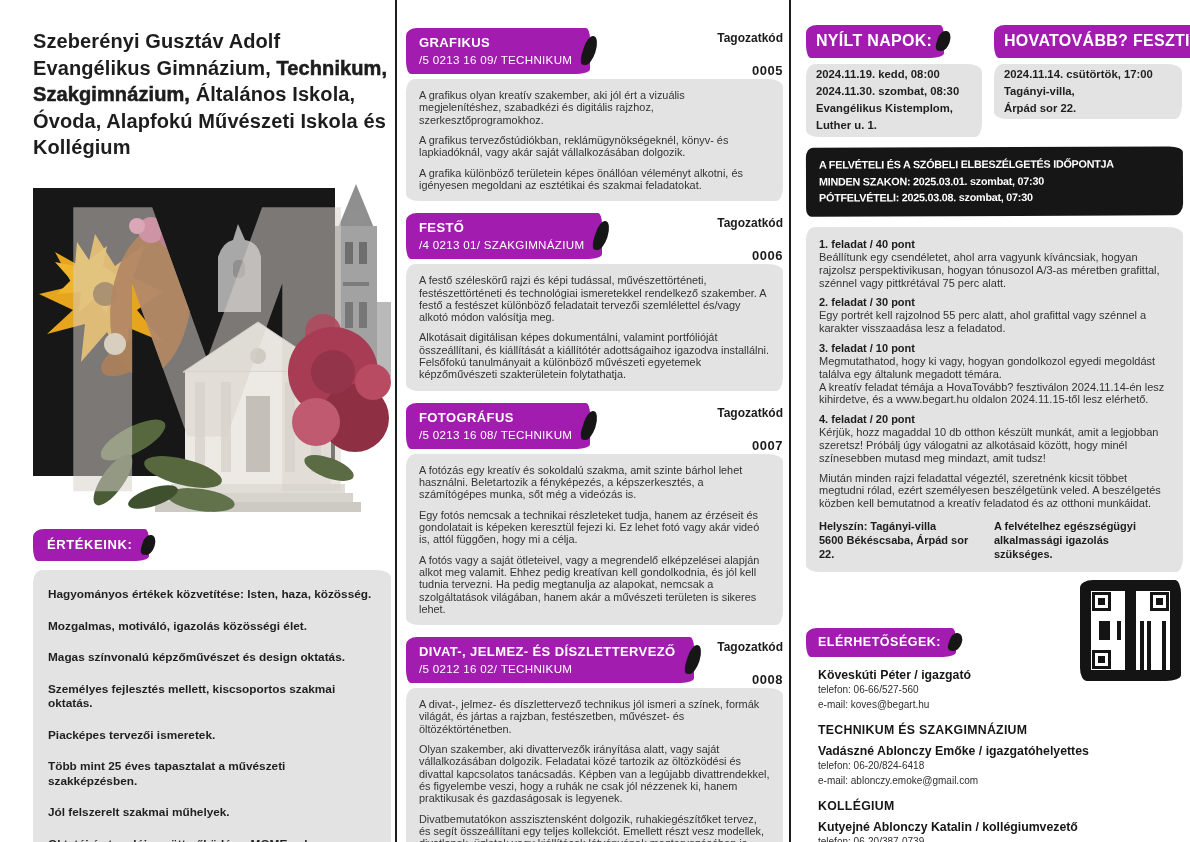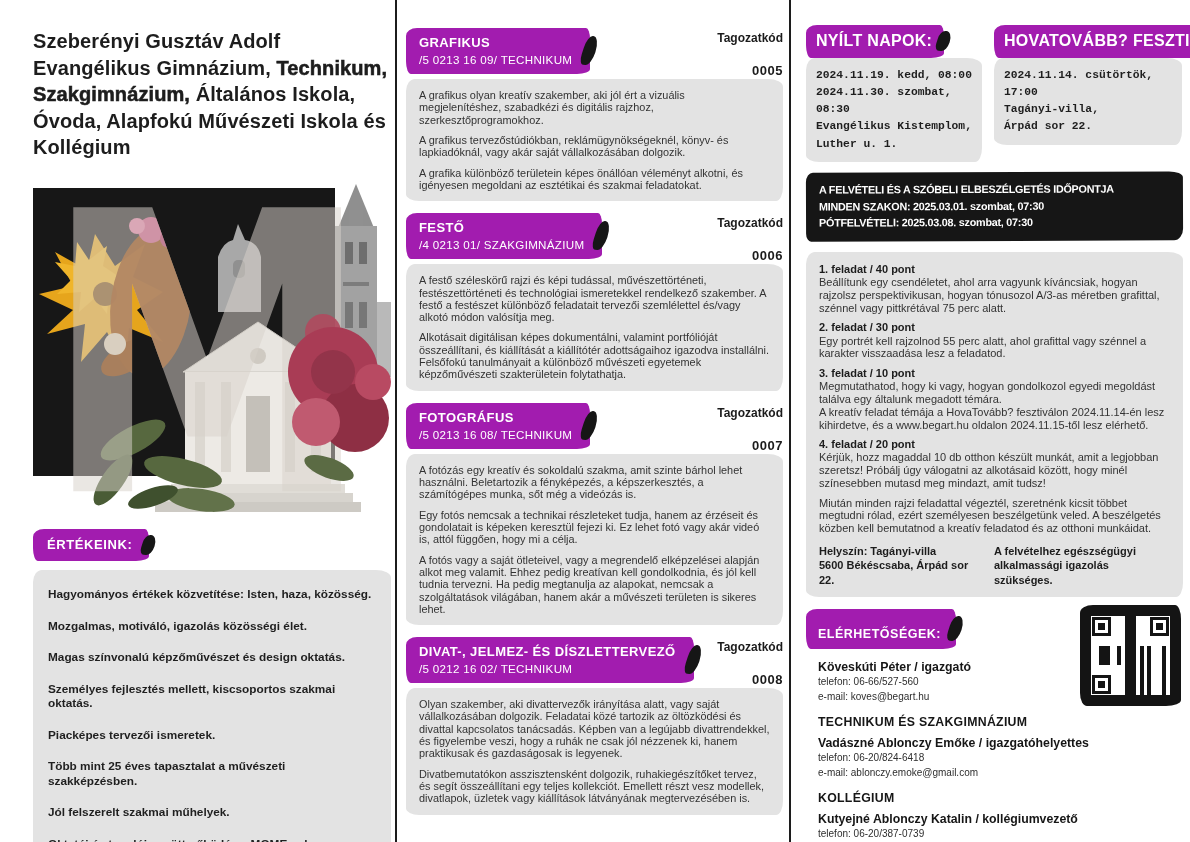--- a/index.html
+++ b/index.html
@@ -46,39 +46,39 @@
   .program-body { padding:10px 13px; }
   .program-body p { font-size:10.9px; line-height:1.13; margin-bottom:8px; color:#333; }
   .program-body p:last-child { margin-bottom:0; }
 
   
   .col-right { position:absolute; left:806px; top:25px; width:377px; }
   .events-row { display:flex; gap:12px; }
   .event { flex:0 0 auto; }
   .event-a { width:176px; } .event-b { width:188px; }
   .event .badge { font-size:16px; font-weight:700; padding:7px 12px 8px 10px; letter-spacing:.3px; white-space:nowrap; }
-  .event-box { margin-top:0; padding:9px 10px;font-family:Liberation Mono, monospace; }
+  .event-box { margin-top:6px; padding:2px 10px; }
   .event-box div { font-size:11.3px; font-weight:700; line-height:1.52; color:#1e1e1e; }
 
   .banner {
     margin-top:10px; background:#161616; color:#fff; padding:9px 8px 10px 13px;
     border-radius:7px 14px 9px 5px / 10px 6px 12px 8px; transform:rotate(-.2deg);
   }
   .banner div { font-size:10.8px; font-weight:700; line-height:1.55; letter-spacing:-.25px; white-space:nowrap; }
 
   .tasks-box { margin-top:11px; padding:11px 13px 10px 13px; }
   .task { margin-bottom:7px; }
   .task .tt { font-size:11px; font-weight:700; color:#1c1c1c; line-height:1.2; }
   .task .tb, .closing { font-size:11px; line-height:1.16; color:#333; white-space:pre-line; }
   .closing { margin-bottom:8px; }
   .tasks-footer { display:flex; justify-content:space-between; gap:8px; margin-top:9px; }
   .tasks-footer div { font-size:11px; font-weight:700; line-height:1.3; color:#1c1c1c; white-space:pre-line; }
 
   .contacts-wrap { position:relative; margin-top:12px; }
-  .contacts-badge { font-size:12.5px; font-weight:700; letter-spacing:.5px; padding:18px 15px 8px 12px; }
+  .contacts-badge { font-size:12.5px; font-weight:700; letter-spacing:.5px; padding:7px 15px 8px 12px;margin-top:44px; }
   .contacts { margin-top:11px; padding-left:12px; }
   .contact-group { font-size:12.3px; font-weight:700; letter-spacing:.3px; color:#161616; margin:11px 0 7px 0; }
   .contact-name { font-size:12.3px; font-weight:700; color:#161616; }
   .contact-line { font-size:10px; line-height:1.5; color:#2e2e2e; }
   .contact-entry { margin-bottom:10px; }
 
   
   .qr {
     position:absolute; right:2px; top:-4px; width:101px; height:101px; background:#141414;
     border-radius:13px 6px 15px 7px / 8px 14px 6px 13px; padding:11px;
@@ -262,20 +262,21 @@
         <div class="badge program-badge">
           <div class="pt">DIVAT-, JELMEZ- ÉS DÍSZLETTERVEZŐ</div>
           <div class="ps">/5 0212 16 02/ TECHNIKUM</div>
         </div>
         <div class="tagozat">
           <div class="tl">Tagozatkód</div>
           <div class="tc">0008</div>
         </div>
       </header>
       <div class="graybox program-body">
+        <p>A divat-, jelmez- és díszlettervező technikus jól ismeri a színek, formák világát, és jártas a rajzban, festészetben, művészet- és öltözéktörténetben.</p>
         <p>Olyan szakember, aki divattervezők irányítása alatt, vagy saját vállalkozásában dolgozik. Feladatai közé tartozik az öltözködési és divattal kapcsolatos tanácsadás. Képben van a legújabb divattrendekkel, és figyelembe veszi, hogy a ruhák ne csak jól nézzenek ki, hanem praktikusak és gazdaságosak is legyenek.</p>
         <p>Divatbemutatókon asszisztensként dolgozik, ruhakiegészítőket tervez, és segít összeállítani egy teljes kollekciót. Emellett részt vesz modellek, divatlapok, üzletek vagy kiállítások látványának megtervezésében is.</p>
       </div>
     </article>
   </section>
 
   <section class="col-right">
 
     <div class="events-row">
       <div class="event event-a">

